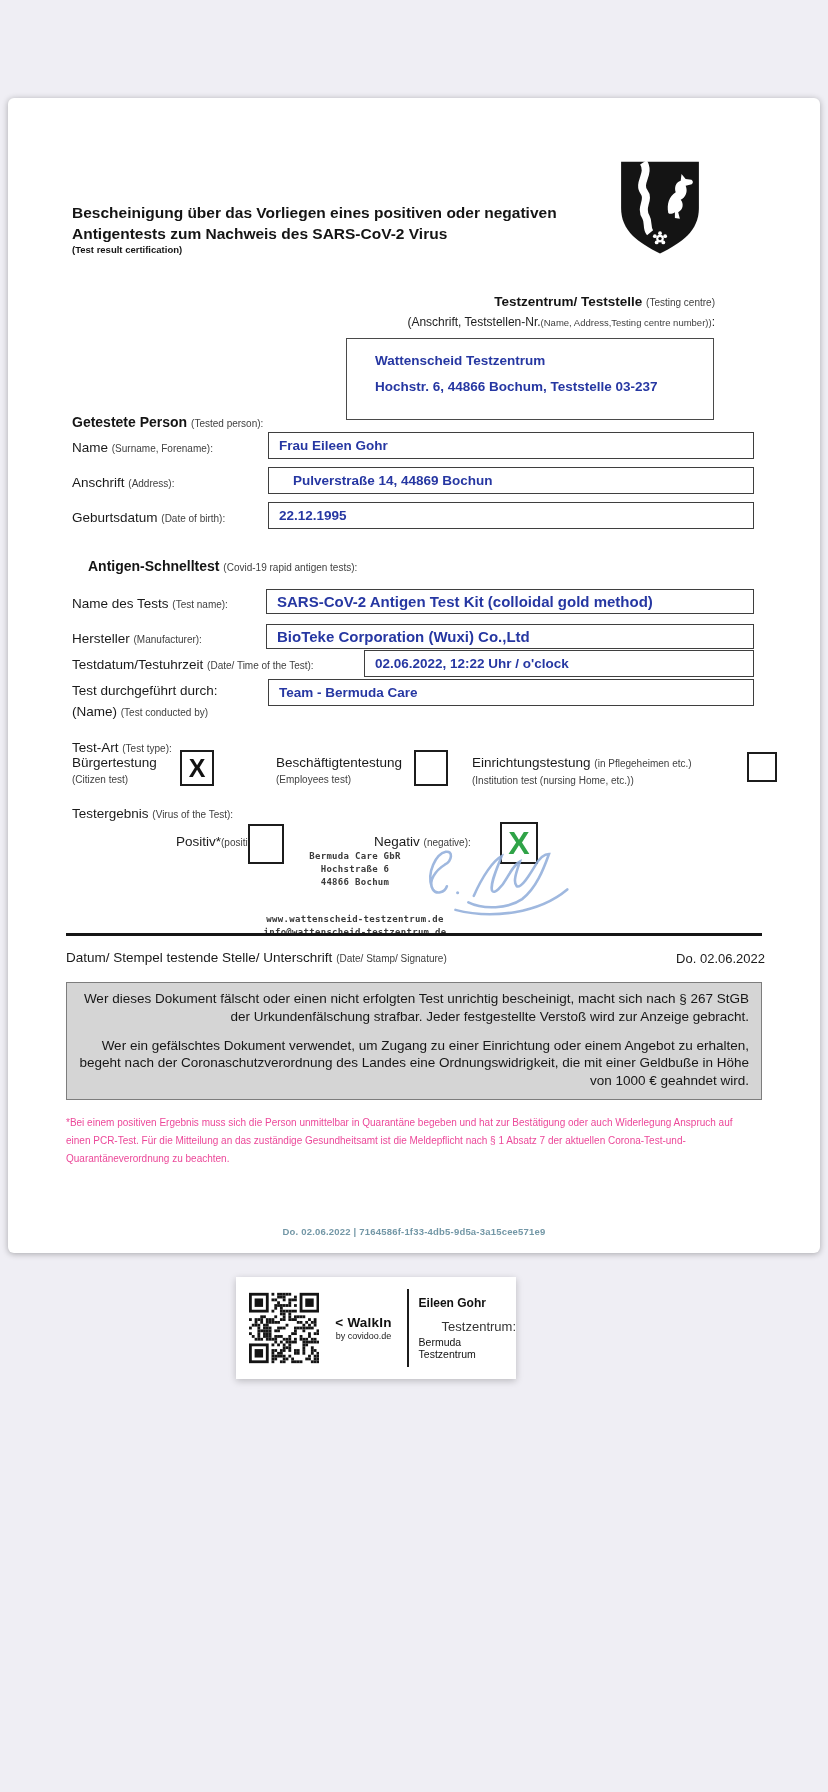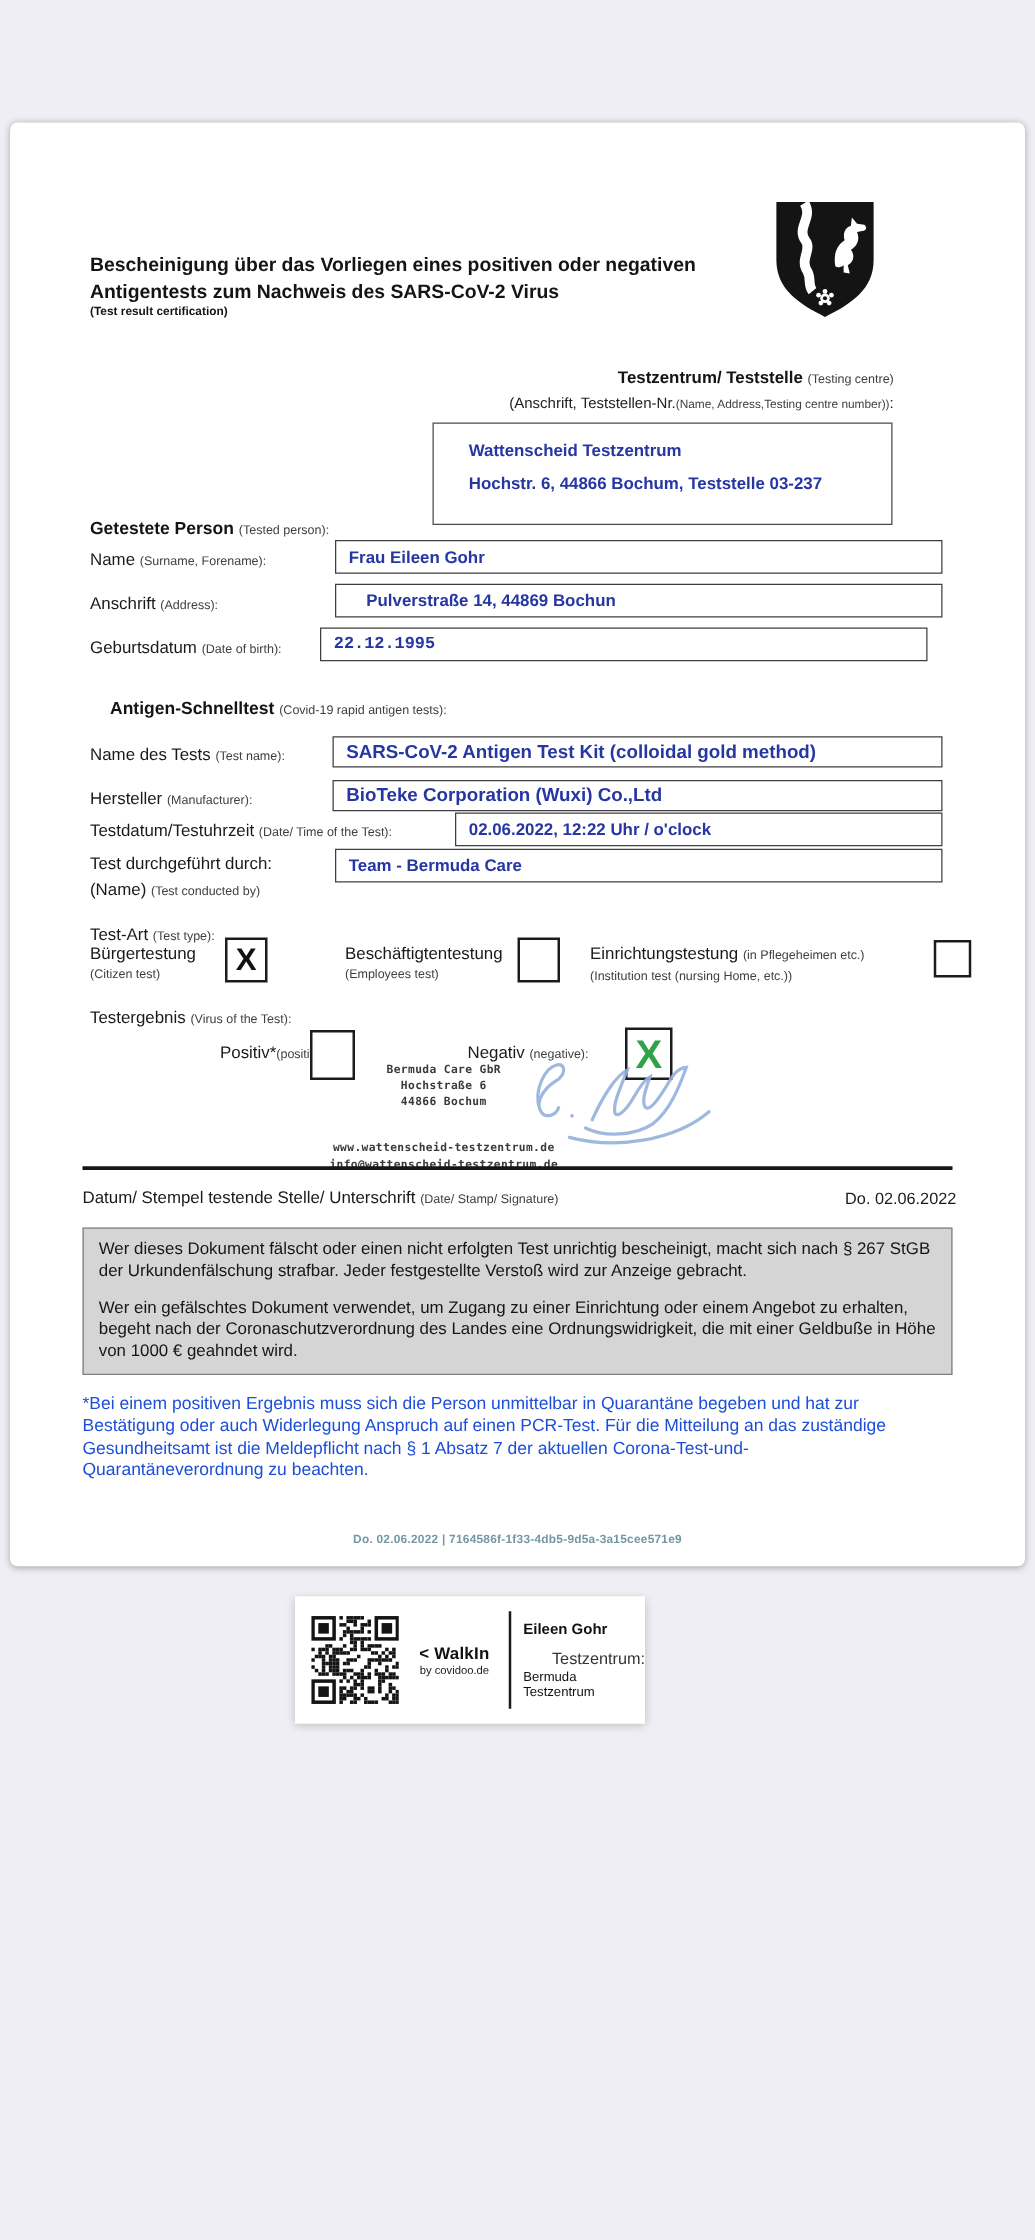--- a/index.html
+++ b/index.html
@@ -52,25 +52,25 @@
   .stamp .urls { margin-top:24px; }
 
   .divider { left:58px; top:835px; width:696px; height:3px; background:#161616; }
 
   .datum-label { left:58px; top:852px; font-size:13.5px; color:#1a1a1a; }
   .datum-label .note { font-size:10px; color:#3f3f3f; }
   .datum-date { right:55px; top:853px; font-size:13px; color:#1a1a1a; }
 
   .warnbox {
     left:58px; top:884px; width:696px; background:#d5d5d5; border:1px solid #7d7d7d;
-    padding:7px 12px 9px 12px; font-size:13.5px; line-height:17.8px; color:#161616;
+    padding:7px 12px 9px 12px; font-size:13.5px; line-height:17.8px; color:#161616;text-align:right;
   }
   .warnbox p + p { margin-top:11px; }
 
-  .footnote { left:58px; top:1016px; width:672px; font-size:14px; line-height:17.8px; color:#1d4ed8; }
+  .footnote { left:58px; top:1016px; width:672px; font-size:10px; line-height:17.8px; color:#ec4899; }
 
   .teal-footer { left:0; top:1128px; width:100%; text-align:center; font-size:9.5px; font-weight:bold; color:#7397a6; letter-spacing:.2px; }
 
   .walkin-card {
     position:absolute; left:236px; top:1277px; width:280px; height:102px; background:#fff;
     box-shadow:0 2px 7px rgba(0,0,0,.22); display:flex; align-items:center; padding-left:13px;
   }
   .walkin-brand { width:74px; text-align:center; margin-left:9px; }
   .walkin-brand .b1 { font-size:13.5px; font-weight:bold; color:#111; letter-spacing:.2px; }
   .walkin-brand .b2 { font-size:9px; color:#222; margin-top:1px; }
@@ -134,21 +134,21 @@
     <div class="abs field-label" style="left:64px; top:377px;">
       <span>Anschrift</span>
       <span class="note">(Address):</span>
     </div>
     <div class="abs vbox big" style="left:260px; top:369px; width:486px; height:27px;padding-left:24px;">Pulverstraße 14, 44869 Bochun</div>
 
     <div class="abs field-label" style="left:64px; top:412px;">
       <span>Geburtsdatum</span>
       <span class="note">(Date of birth):</span>
     </div>
-    <div class="abs vbox big" style="left:248px; top:404px; width:486px; height:27px;font-family:Liberation Mono, monospace;">22.12.1995</div>
+    <div class="abs vbox big" style="left:260px; top:404px; width:486px; height:27px;">22.12.1995</div>
 
     <div class="abs sect-head" style="left:64px; top:460px;margin-left:16px;">
       <span>Antigen-Schnelltest</span>
       <span class="note">(Covid-19 rapid antigen tests):</span>
     </div>
 
     <div class="abs field-label" style="left:64px; top:498px;">
       <span>Name des Tests</span>
       <span class="note">(Test name):</span>
     </div>

